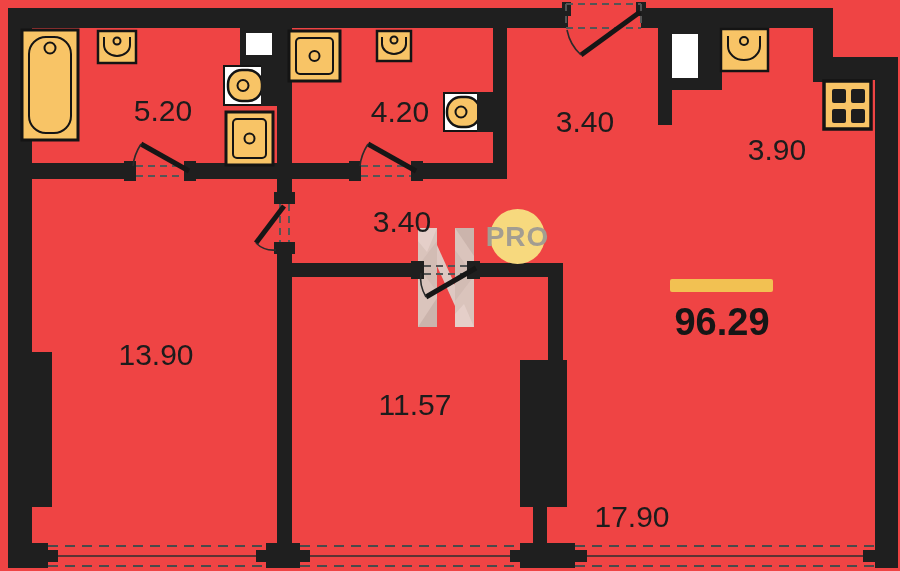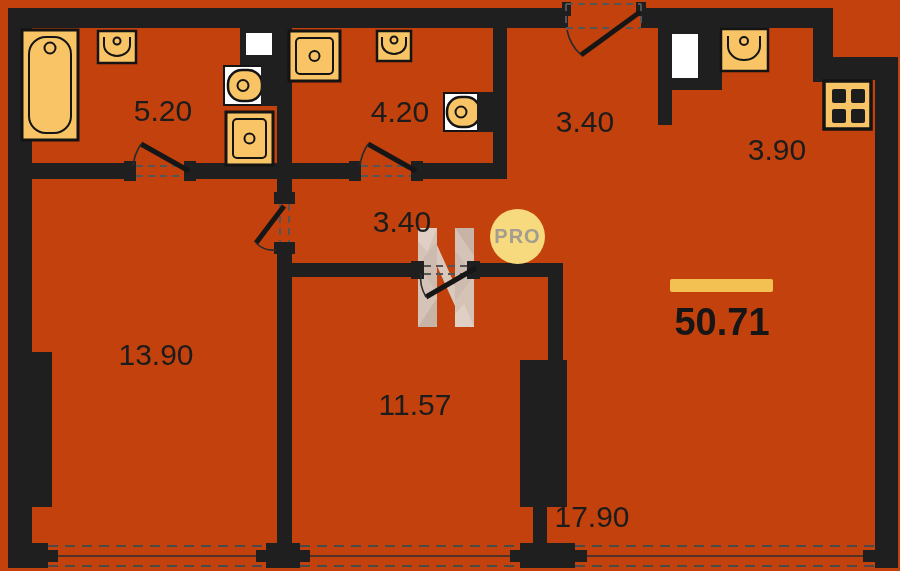--- a/index.html
+++ b/index.html
@@ -1,36 +1,36 @@
 <!DOCTYPE html>
 <html><head>
 <meta charset="utf-8">
 <style>
   html,body{margin:0;padding:0;background:#ffffff;}
   .stage{
-    position:relative;width:900px;height:571px;background:#c2410c;overflow:hidden;
+    position:relative;width:900px;height:571px;background:#ef4444;overflow:hidden;
     font-family:"Liberation Sans",sans-serif;
   }
   .stage svg{position:absolute;left:0;top:0;}
   .area-label{
     position:absolute;transform:translate(-50%,-50%);
     font-size:30px;color:#1c1c1c;white-space:nowrap;line-height:1;
   }
   .total-label{
     position:absolute;transform:translate(-50%,-50%);
     font-size:38px;font-weight:700;color:#161616;white-space:nowrap;line-height:1;
   }
   .accent-bar{
     position:absolute;left:670px;top:279px;width:103px;height:13px;
     background:#f2c152;border-radius:2px;
   }
   .pro-badge{
     position:absolute;left:490px;top:209px;width:55px;height:55px;border-radius:50%;
     background:#f7d97e;display:flex;align-items:center;justify-content:center;
-    color:#a39d91;font-size:20px;font-weight:600;letter-spacing:1px;
+    color:#a39d91;font-size:28px;font-weight:600;letter-spacing:1px;
   }
 </style>
 </head>
 <body>
 
 <div class="stage">
 
 <svg width="900" height="571" viewBox="0 0 900 571">
 
   <g opacity="0.9">
@@ -180,22 +180,22 @@
   </g>
 </svg>
 
   <span class="area-label" style="left:163px;top:111px;">5.20</span>
   <span class="area-label" style="left:400px;top:112px;text-align:center;">4.20</span>
   <span class="area-label" style="left:585px;top:122px;">3.40</span>
   <span class="area-label" style="left:777px;top:139px;margin-top:11px;">3.90</span>
   <span class="area-label" style="left:402px;top:222px;">3.40</span>
   <span class="area-label" style="left:156px;top:355px;text-align:center;">13.90</span>
   <span class="area-label" style="left:415px;top:405px;">11.57</span>
-  <span class="area-label" style="left:592px;top:517px;text-align:center;">17.90</span>
+  <span class="area-label" style="left:632px;top:517px;text-align:center;">17.90</span>
 
   <div class="accent-bar"></div>
-  <span class="total-label" style="left:722px;top:322px;">50.71</span>
+  <span class="total-label" style="left:722px;top:322px;">96.29</span>
 
   <div class="pro-badge">
     <span>PRO</span>
   </div>
 
 </div>
 
 </body></html>

